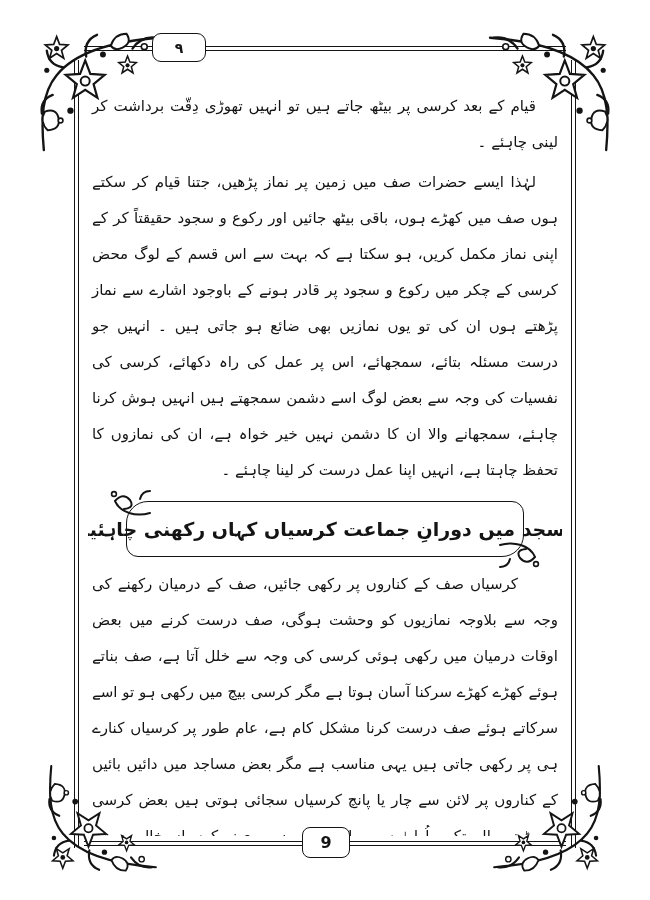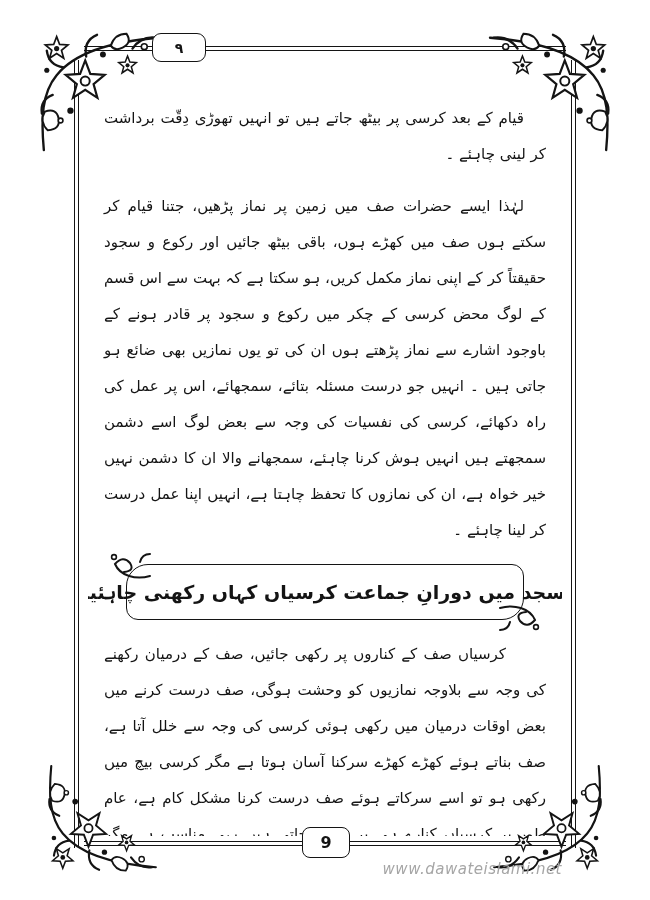--- a/index.html
+++ b/index.html
@@ -32,21 +32,21 @@
     font-size:14px;font-weight:bold;}
   .badge.chapter-title{right:106px;top:36px;height:23px;padding:0 12px;
     border-radius:11px;font-size:11px;font-weight:bold;direction:rtl;white-space:nowrap;}
   .badge.page-num-bottom{left:50%;top:827px;width:46px;height:29px;margin-left:-23px;
     font-size:16px;font-weight:bold;border-radius:8px;}
   
   .body-text{
     position:absolute;left:88px;right:88px;top:84px;height:752px;overflow:hidden;
     direction:rtl;text-align:justify;font-size:15px;line-height:36px;z-index:2;
   }
-  .body-text p{margin:16px;text-indent:22px;}
+  .body-text p{margin:4px;text-indent:22px;}
   .body-text p.p3{text-indent:40px;}
   
   .heading-wrap{position:relative;margin:13px auto 9px;width:398px;}
   .heading-box{
     border:1.7px solid #141414;border-radius:22px 12px 22px 12px;
     height:54px;display:flex;align-items:center;justify-content:center;
     font-size:19px;font-weight:bold;text-align:center;direction:rtl;
     white-space:nowrap;background:#fff;
   }
   .curl{position:absolute;width:42px;height:28px;}
@@ -141,15 +141,14 @@
           <use href="#sym-curl"></use>
         </svg>
     </div>
 
     <p class="p3">کرسیاں صف کے کناروں پر رکھی جائیں، صف کے درمیان رکھنے کی وجہ سے بلاوجہ نمازیوں کو وحشت ہوگی، صف درست کرنے میں بعض اوقات درمیان میں رکھی ہوئی کرسی کی وجہ سے خلل آتا ہے، صف بناتے ہوئے کھڑے کھڑے سرکنا آسان ہوتا ہے مگر کرسی بیچ میں رکھی ہو تو اسے سرکاتے ہوئے صف درست کرنا مشکل کام ہے، عام طور پر کرسیاں کنارے ہی پر رکھی جاتی ہیں یہی مناسب ہے مگر بعض مساجد میں دائیں بائیں کے کناروں پر لائن سے چار یا پانچ کرسیاں سجائی ہوتی ہیں بعض کرسی پر بیٹھنے والے تکبیرِ اُولیٰ سے پہلے آ جاتے ہیں بعض کرسیاں خالی ہوتی ہیں عین نماز شروع ہوتے وقت وہی دِقّت کہ خالی کرسیوں کو اُٹھانے</p>
   </div>
 
   <div class="badge page-num-bottom">
     <span>9</span>
   </div>
-  <div class="watermark">www.dawateislami.net</div>
 
 </div>
 
 </body></html>

